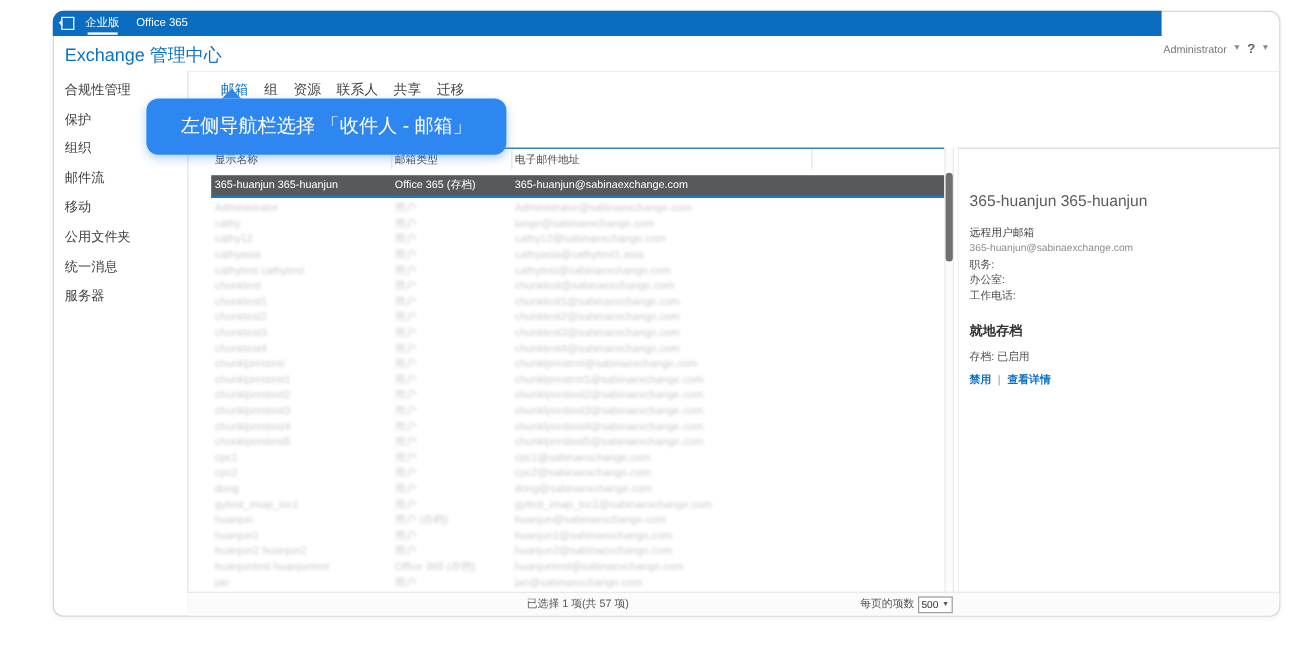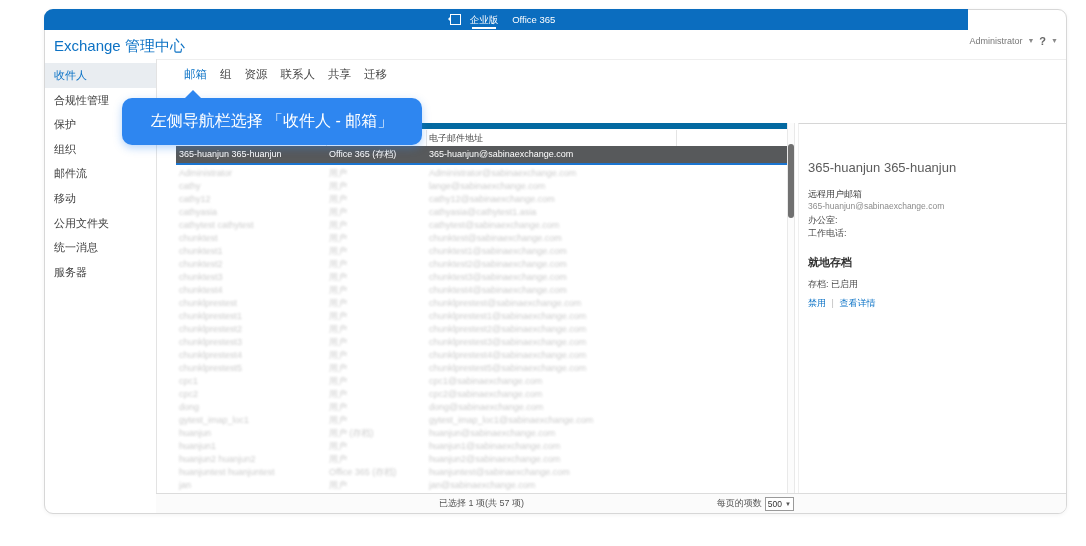--- a/index.html
+++ b/index.html
@@ -11,21 +11,21 @@
   }
   .card{
     position:absolute;left:44px;top:9px;width:1021px;height:503px;
     background:#fff;border:1px solid #d7d7d7;border-radius:9px;
     box-shadow:0 1px 4px rgba(0,0,0,.05);
   }
   
   .suite-bar{
     position:absolute;left:-1px;top:-1px;width:924px;height:21px;
     background:#0b6dbf;border-radius:9px 0 0 0;
-    display:flex;align-items:center;padding-left:7px;box-sizing:border-box;justify-content:center;
+    display:flex;align-items:center;padding-left:7px;box-sizing:border-box;
   }
   .office-logo{
     width:9px;height:9px;border:1.5px solid #fff;margin-right:9px;position:relative;
   }
   .office-logo::after{
     content:"";position:absolute;left:-3px;top:1px;border-top:3px solid transparent;
     border-bottom:3px solid transparent;border-right:3px solid #fff;
   }
   .brand-tab{
     position:relative;color:#fff;font-size:9.5px;height:21px;line-height:21px;
@@ -53,34 +53,34 @@
     height:24.6px;line-height:24.6px;padding-left:9px;font-size:11px;color:#3d3d3d;
     cursor:pointer;white-space:nowrap;
   }
   .side-item.active{background:#e9edf1;color:#0a72c6;}
   
   .tabs{position:absolute;left:139px;top:57px;display:flex;gap:13px;font-size:11.5px;color:#444;font-family:Liberation Mono, monospace;}
   .tab{cursor:pointer;white-space:nowrap;}
   .tab.active{color:#0a72c6;}
   
   .tooltip{
-    position:absolute;left:77px;top:88px;width:300px;height:47px;z-index:40;
+    position:absolute;left:77px;top:72px;width:300px;height:47px;z-index:40;
     background:#2e86f0;border-radius:10px;color:#fff;font-size:16px;font-weight:500;
     display:flex;align-items:center;justify-content:center;white-space:nowrap;
     box-shadow:0 3px 8px rgba(46,134,240,.35);
   }
   .tooltip::before{
     content:"";position:absolute;left:63px;top:-8px;
     border-left:8px solid transparent;border-right:8px solid transparent;
     border-bottom:8px solid #2e86f0;
   }
   
   .list-header{
     position:absolute;left:131px;top:113px;width:611px;height:18px;
-    border-top:6px solid #0369a1;font-size:9px;color:#4a4a4a;box-sizing:border-box;
+    border-top:1px solid #0369a1;font-size:9px;color:#4a4a4a;box-sizing:border-box;
   }
   .list-header .hc{position:absolute;top:0;height:18px;line-height:18px;white-space:nowrap;}
   .hc.c1{left:3px;}
   .hc.c2{left:153px;}
   .hc.c3{left:253px;}
   .hsep{position:absolute;top:1px;height:16px;width:1px;background:#e4e4e4;}
   .hsep.s1{left:150px;} .hsep.s2{left:250px;} .hsep.s3{left:500px;}
   .sel-row{
     position:absolute;left:131px;top:136px;width:611px;height:17px;
     background:#57595b;border-bottom:2px solid #1b75d0;color:#fff;font-size:9px;
@@ -111,21 +111,21 @@
     position:absolute;left:753px;top:113px;width:268px;height:370px;
     border-top:1px solid #d6d6d6;border-left:1px solid #efefef;box-sizing:border-box;
     padding:36px 0 0 9px;
   }
   .d-title{font-size:13px;color:#5c5c5c;margin-bottom:13px;white-space:nowrap;}
   .d-type{font-size:9px;color:#3f3f3f;}
   .d-email{font-size:8.5px;color:#8c8c8c;margin-bottom:3px;}
   .d-field{font-size:9px;color:#4c4c4c;line-height:13px;}
   .d-archive-h{font-size:11px;font-weight:bold;color:#333;margin-top:15px;margin-bottom:8px;}
   .d-archive-status{font-size:9px;color:#4c4c4c;margin-bottom:6px;}
-  .d-links{font-size:9px;color:#0a72c6;}
+  .d-links{font-size:9px;color:#0a72c6;font-weight:bold;}
   .d-links .sep{color:#bbb;margin:0 3px;}
   .d-link{cursor:pointer;}
   
   .pager{
     position:absolute;left:111px;top:483px;width:910px;height:19px;
     border-top:1px solid #dcdcdc;background:#fbfbfb;border-radius:0 0 8px 0;
   }
   .pager-selection{
     position:absolute;left:20px;width:611px;text-align:center;line-height:19px;
     font-size:9px;color:#555;
@@ -156,21 +156,20 @@
     <span class="caret">▼</span>
     <span class="help-glyph">?</span>
     <span class="caret">▼</span>
   </div>
 
   <div class="page-title">Exchange 管理中心</div>
   <div class="title-divider"></div>
   <div class="side-divider"></div>
 
   <div class="sidebar">
-    <div class="side-item active">收件人</div>
       <div class="side-item">合规性管理</div>
       <div class="side-item">保护</div>
       <div class="side-item">组织</div>
       <div class="side-item">邮件流</div>
       <div class="side-item">移动</div>
       <div class="side-item">公用文件夹</div>
       <div class="side-item">统一消息</div>
       <div class="side-item">服务器</div>
   </div>
 
@@ -327,20 +326,21 @@
   </div>
 
   <div class="scrollbar">
     <div class="scroll-thumb"></div>
   </div>
 
   <div class="details">
     <div class="d-title">365-huanjun 365-huanjun</div>
     <div class="d-type">远程用户邮箱</div>
     <div class="d-email">365-huanjun@sabinaexchange.com</div>
+    <div class="d-field">职务:</div>
       <div class="d-field">办公室:</div>
       <div class="d-field">工作电话:</div>
     <div class="d-archive-h">就地存档</div>
     <div class="d-archive-status">存档: 已启用</div>
     <div class="d-links">
       <span class="d-link">禁用</span>
       <span class="sep">|</span>
       <span class="d-link">查看详情</span>
     </div>
   </div>

